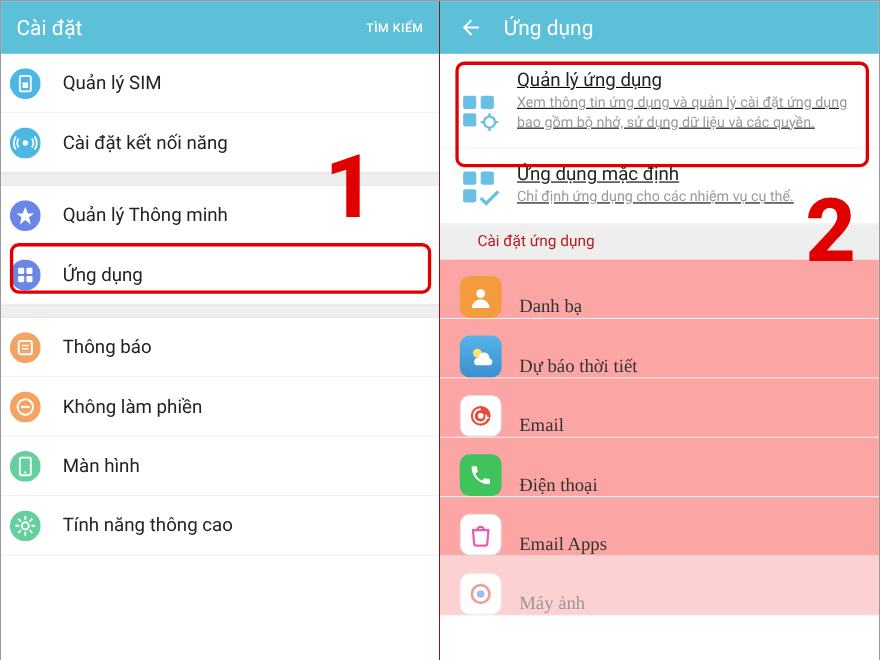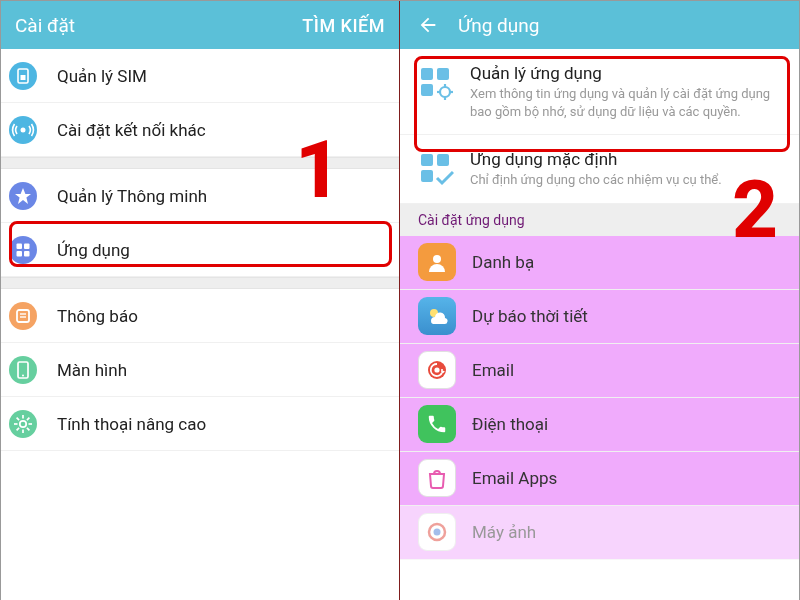--- a/index.html
+++ b/index.html
@@ -34,21 +34,21 @@
   align-items: center;
   padding: 0 14px;
   flex-shrink: 0;
 }
 .header .title {
   font-size: 19px;
   font-weight: 400;
   flex: 1;
 }
 .header .action {
-  font-size: 18px;
+  font-size: 11px;
   font-weight: 500;
   letter-spacing: .5px;
 }
 .header .back {
   width: 28px;
   height: 28px;
   margin-right: 16px;
   display: flex;
   align-items: center;
   justify-content: center;
@@ -73,50 +73,52 @@
   justify-content: center;
 }
 .row .label {
   font-size: 17px;
   color: #222;
 }
 .section-gap { height: 12px; background: #eee; border-top:1px solid #e4e4e4; border-bottom:1px solid #e4e4e4;}
 .section-header {
   height: 32px;
   background: #eee;
-  padding: 0 18px;
+  padding: 0 34px;
   display: flex;
   align-items: center;
   font-size: 14px;
-  color: #701a75;
+  color: #b91c1c;
 }
 .big-row {
   padding: 14px 18px 14px 18px;
   background: #fff;
   display: flex;
-  align-items: flex-start;
+  align-items: flex-end;
   border-bottom: 1px solid #f0f0f0;
+  text-decoration: underline;
 }
 .big-icon {
   width: 36px;
   height: 36px;
   margin-right: 16px;
   margin-top: 2px;
   flex-shrink: 0;
 }
 .big-text { flex: 1; }
 .big-title { font-size: 17px; color: #222; margin-bottom: 2px; }
 .big-sub { font-size: 13px; color: #999; line-height: 1.35; }
 .app-row {
   display: flex;
-  align-items: center;
+  align-items: flex-end;
   height: 54px;
   padding: 0 18px;
-  background: #f0abfc;
+  background: #fca5a5;
   border-bottom: 1px solid #f0f0f0;
+  font-family: Liberation Serif, serif;
 }
 .app-icon {
   width: 38px;
   height: 38px;
   border-radius: 9px;
   margin-right: 16px;
   flex-shrink: 0;
   display: flex;
   align-items: center;
   justify-content: center;
@@ -160,21 +162,21 @@
         <span class="label">Quản lý SIM</span>
       </div>
       <div class="row">
         <span class="icon">
           <svg viewBox="0 0 28 28" width="28" height="28">
               <circle cx="14" cy="14" r="14" fill="#4db6e2"></circle>
               <circle cx="14" cy="14" r="2.5" fill="#fff"></circle>
               <path d="M8 10 A7 7 0 0 0 8 18 M20 10 A7 7 0 0 1 20 18 M5.5 8 A11 11 0 0 0 5.5 20 M22.5 8 A11 11 0 0 1 22.5 20" stroke="#fff" stroke-width="1.6" fill="none"></path>
             </svg>
         </span>
-        <span class="label">Cài đặt kết nối khác</span>
+        <span class="label">Cài đặt kết nối năng</span>
       </div>
       <div class="section-gap"></div>
       <div class="row">
         <span class="icon">
           <svg viewBox="0 0 28 28" width="28" height="28">
               <circle cx="14" cy="14" r="14" fill="#6b87e6"></circle>
               <path d="M14 6 L16.4 12 L22 12 L17.4 15.6 L19 22 L14 18 L9 22 L10.6 15.6 L6 12 L11.6 12 Z" fill="#fff"></path>
             </svg>
         </span>
         <span class="label">Quản lý Thông minh</span>
@@ -195,20 +197,30 @@
       <div class="row">
         <span class="icon">
           <svg viewBox="0 0 28 28" width="28" height="28">
               <circle cx="14" cy="14" r="14" fill="#f5a363"></circle>
               <rect x="8" y="8" width="12" height="12" rx="2" fill="none" stroke="#fff" stroke-width="1.8"></rect>
               <line x1="11" y1="12" x2="17" y2="12" stroke="#fff" stroke-width="1.4"></line>
               <line x1="11" y1="15" x2="17" y2="15" stroke="#fff" stroke-width="1.4"></line>
             </svg>
         </span>
         <span class="label">Thông báo</span>
+      </div>
+      <div class="row">
+        <span class="icon">
+          <svg viewBox="0 0 28 28" width="28" height="28">
+              <circle cx="14" cy="14" r="14" fill="#f5a363"></circle>
+              <circle cx="14" cy="14" r="7" fill="none" stroke="#fff" stroke-width="1.8"></circle>
+              <rect x="10" y="13" width="8" height="2" fill="#fff"></rect>
+            </svg>
+        </span>
+        <span class="label">Không làm phiền</span>
       </div>
       <div class="row">
         <span class="icon">
           <svg viewBox="0 0 28 28" width="28" height="28">
               <circle cx="14" cy="14" r="14" fill="#66cf9f"></circle>
               <rect x="9" y="6" width="10" height="16" rx="1.5" fill="none" stroke="#fff" stroke-width="1.7"></rect>
               <circle cx="14" cy="19.5" r="1" fill="#fff"></circle>
             </svg>
         </span>
         <span class="label">Màn hình</span>
@@ -223,21 +235,21 @@
                 <line x1="14" y1="19.5" x2="14" y2="23"></line>
                 <line x1="5" y1="14" x2="8.5" y2="14"></line>
                 <line x1="19.5" y1="14" x2="23" y2="14"></line>
                 <line x1="7.6" y1="7.6" x2="10.1" y2="10.1"></line>
                 <line x1="17.9" y1="17.9" x2="20.4" y2="20.4"></line>
                 <line x1="20.4" y1="7.6" x2="17.9" y2="10.1"></line>
                 <line x1="10.1" y1="17.9" x2="7.6" y2="20.4"></line>
               </g>
             </svg>
         </span>
-        <span class="label">Tính thoại nâng cao</span>
+        <span class="label">Tính năng thông cao</span>
       </div>
     </div>
   </div>
 
   <div class="pane right">
     <div class="header">
       <span class="back">
         <svg viewBox="0 0 24 24" width="22" height="22">
             <path d="M20 11H7.8l5.6-5.6L12 4l-8 8 8 8 1.4-1.4L7.8 13H20z" fill="#fff"></path>
           </svg>

